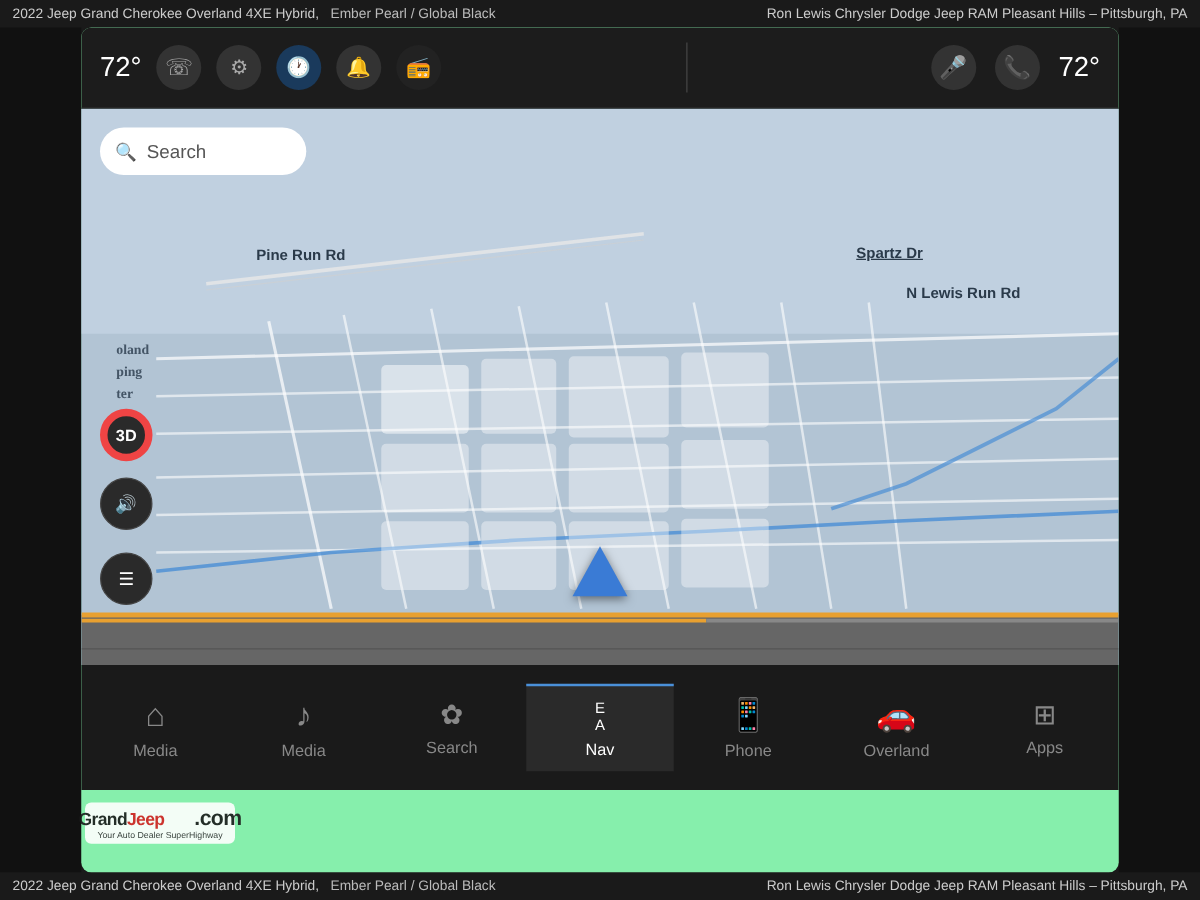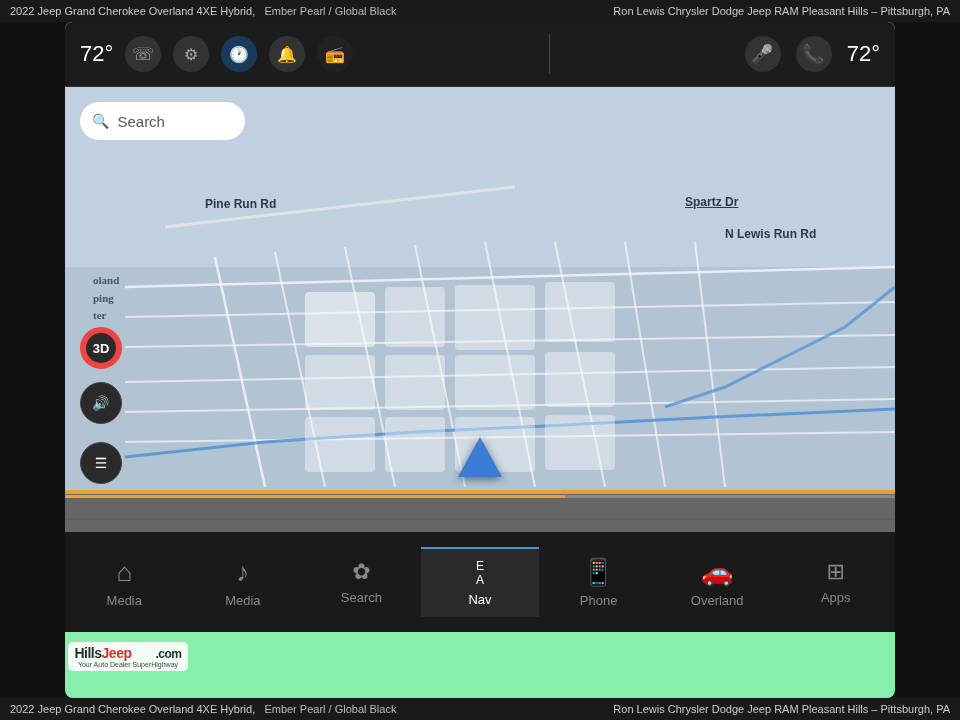--- a/index.html
+++ b/index.html
@@ -535,21 +535,21 @@
       <span class="nav-icon" style="font-size:22px;">⊞</span>
       <span class="nav-label">Apps</span>
     </div>
 
   </div>
 </div>
 
 <div class="watermark" style="position:absolute; bottom:28px; left:68px;">
   <div class="watermark-logo">
     <div class="top-text">
-      <span style="color:#1a1a1a;">Hills</span><span style="color:#d42020;">Jeep</span><span style="color:#1a1a1a; font-size:12px;margin-left:24px;">.com</span>
+      <span style="color:#1a1a1a;">Grand</span><span style="color:#d42020;">Jeep</span><span style="color:#1a1a1a; font-size:17px;margin-left:24px;">.com</span>
     </div>
     <div class="bottom-text">Your Auto Dealer SuperHighway</div>
   </div>
 </div>
 
 <div class="bottom-bar">
   <span>
     <span>2022 Jeep Grand Cherokee Overland 4XE Hybrid,</span>
     &nbsp;
     <span style="color:#bbb;">Ember Pearl / Global Black</span>

